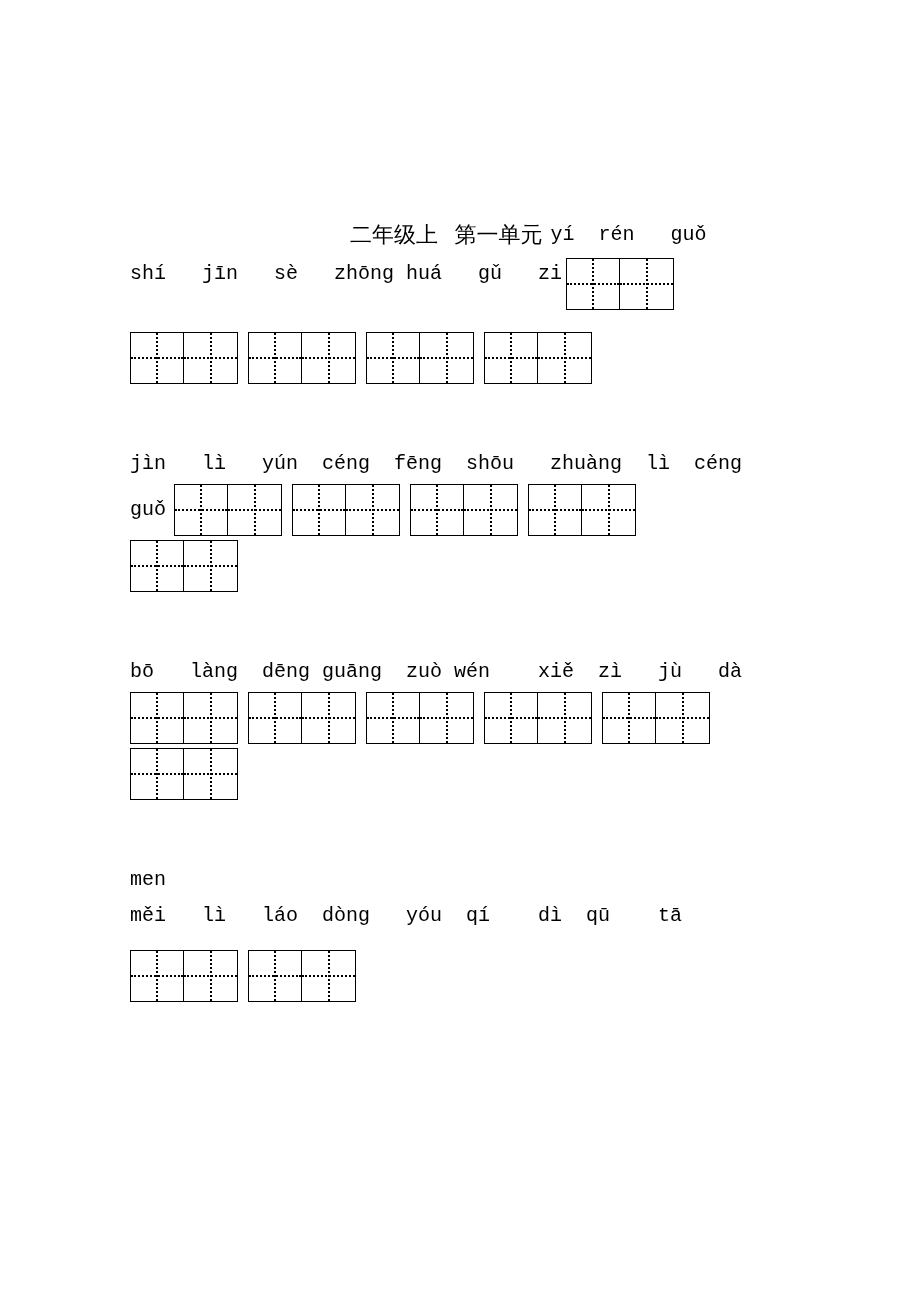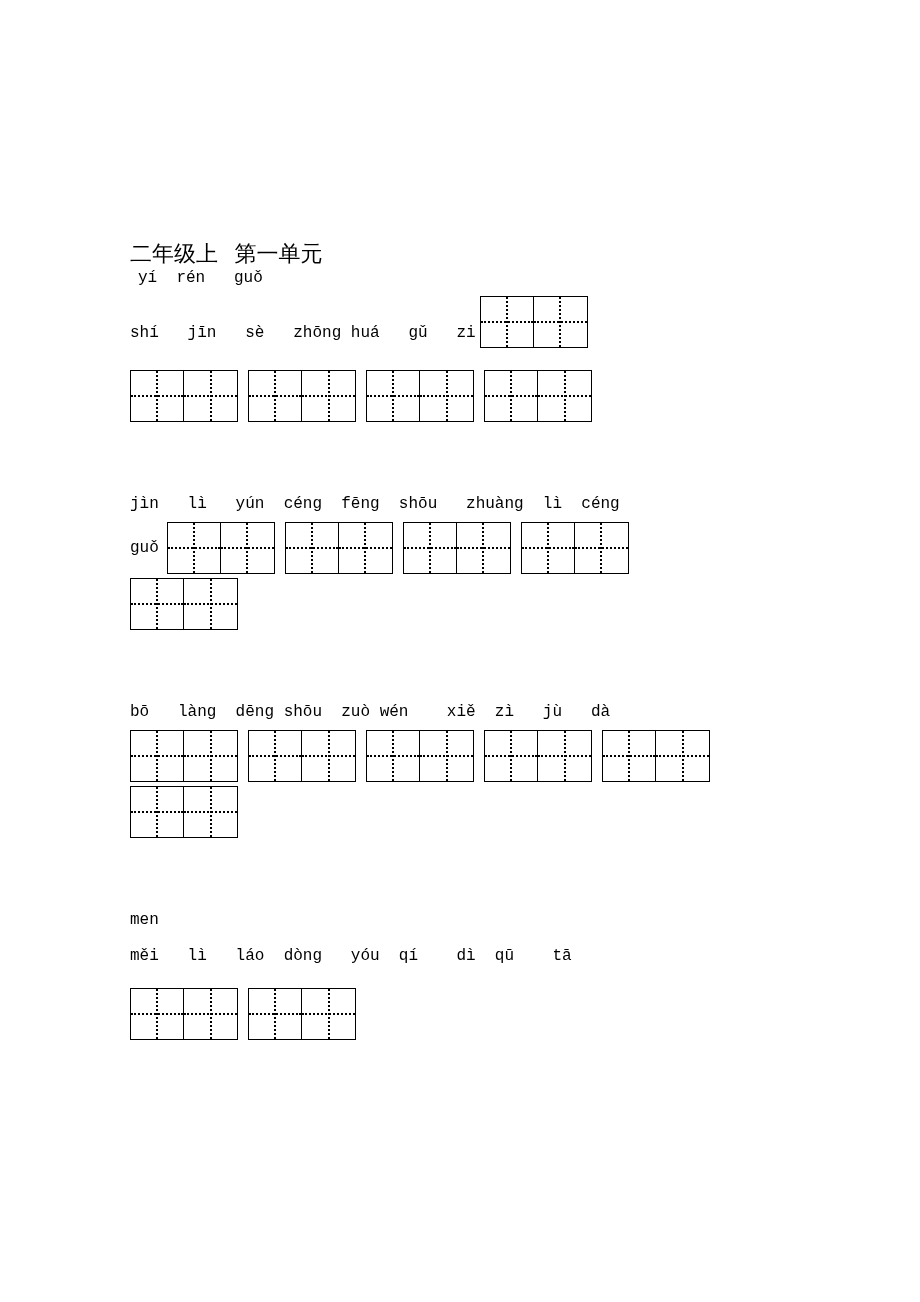--- a/index.html
+++ b/index.html
@@ -15,21 +15,21 @@
   }
   .line {
     display: flex;
     align-items: flex-end;
     flex-wrap: nowrap;
     margin-bottom: 8px;
     min-height: 28px;
   }
   .pinyin {
     font-family: "Courier New", monospace;
-    font-size: 16px;
+    font-size: 20px;
     color: #000;
     white-space: pre;
     line-height: 1.2;
     margin-right: 4px;
   }
   .title {
     font-family: "SimSun", serif;
     font-size: 22px;
     color: #000;
     white-space: pre;
@@ -75,29 +75,29 @@
     height: 14px;
   }
   .row-boxes {
     display: flex;
     align-items: flex-end;
     flex-wrap: nowrap;
     margin-bottom: 4px;
   }
   .inline-stack {
     display: flex;
-    align-items: center;
+    align-items: flex-start;
   }
 </style>
 </head>
 <body>
 
 <div class="page">
 
-  <div class="line" style="align-items:flex-start;flex-direction:column;">
+  <div class="line" style="align-items:center;">
     <span class="pinyin">                  </span>
     <span class="title">二年级上   第一单元</span>
     <span class="pinyin" style="margin-left:8px;">yí  rén   guǒ</span>
   </div>
 
   <div class="inline-stack">
     <div style="flex:0 0 auto;">
       <div class="line">
         <span class="pinyin">shí   jīn   sè   zhōng huá   gǔ   zi</span>
       </div>
@@ -156,21 +156,21 @@
   <div class="row-boxes">
     <div class="boxgroup">
       <div class="tianzi"></div>
       <div class="tianzi"></div>
     </div>
   </div>
 
   <div class="spacer-v"></div>
 
   <div class="line">
-    <span class="pinyin">bō   làng  dēng shōu  zuò wén    xiě  zì   jù   dà</span>
+    <span class="pinyin">bō   làng  dēng guāng  zuò wén    xiě  zì   jù   dà</span>
   </div>
 
   <div class="row-boxes">
     <div class="boxgroup">
       <div class="tianzi"></div>
       <div class="tianzi"></div>
     </div>
     <div class="boxgroup">
       <div class="tianzi"></div>
       <div class="tianzi"></div>

